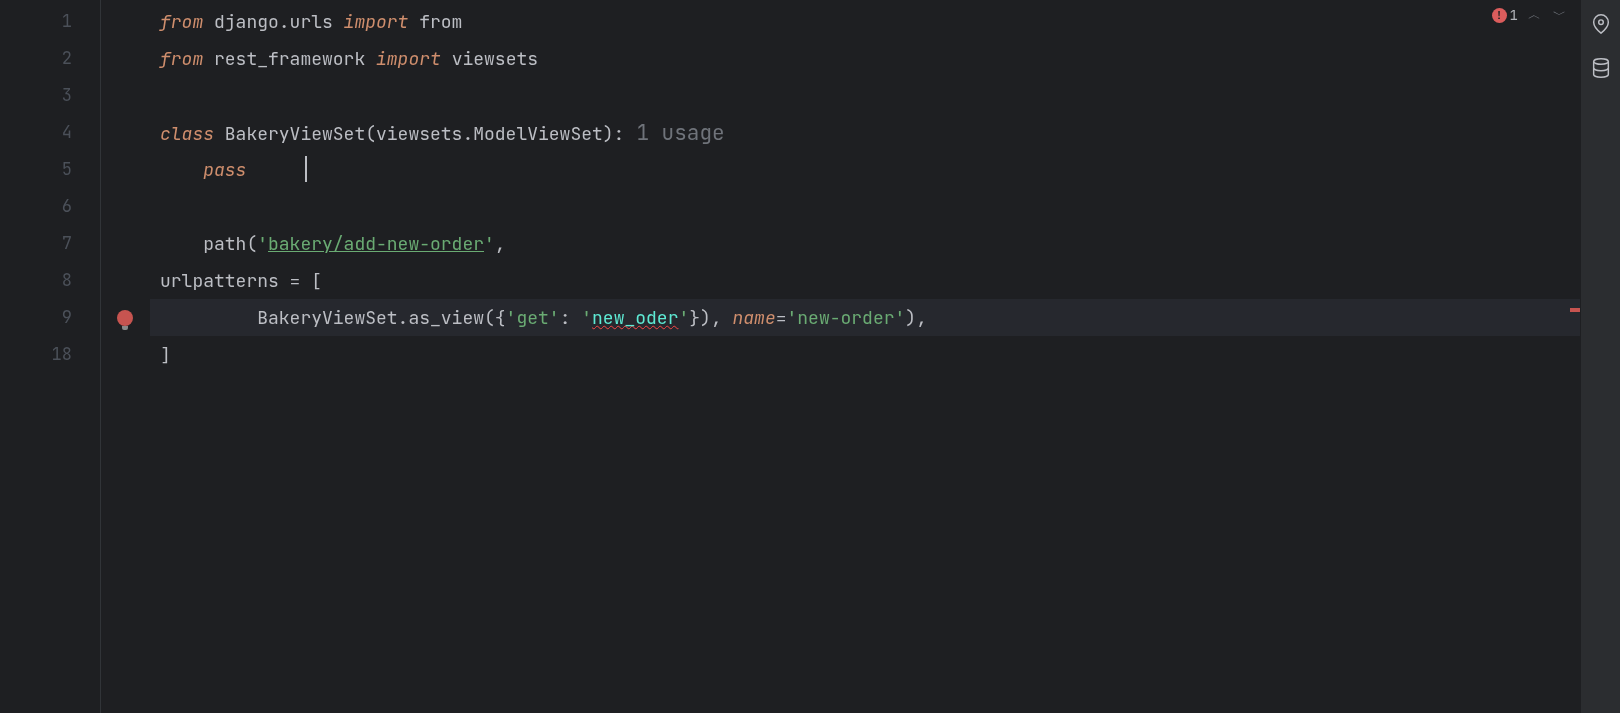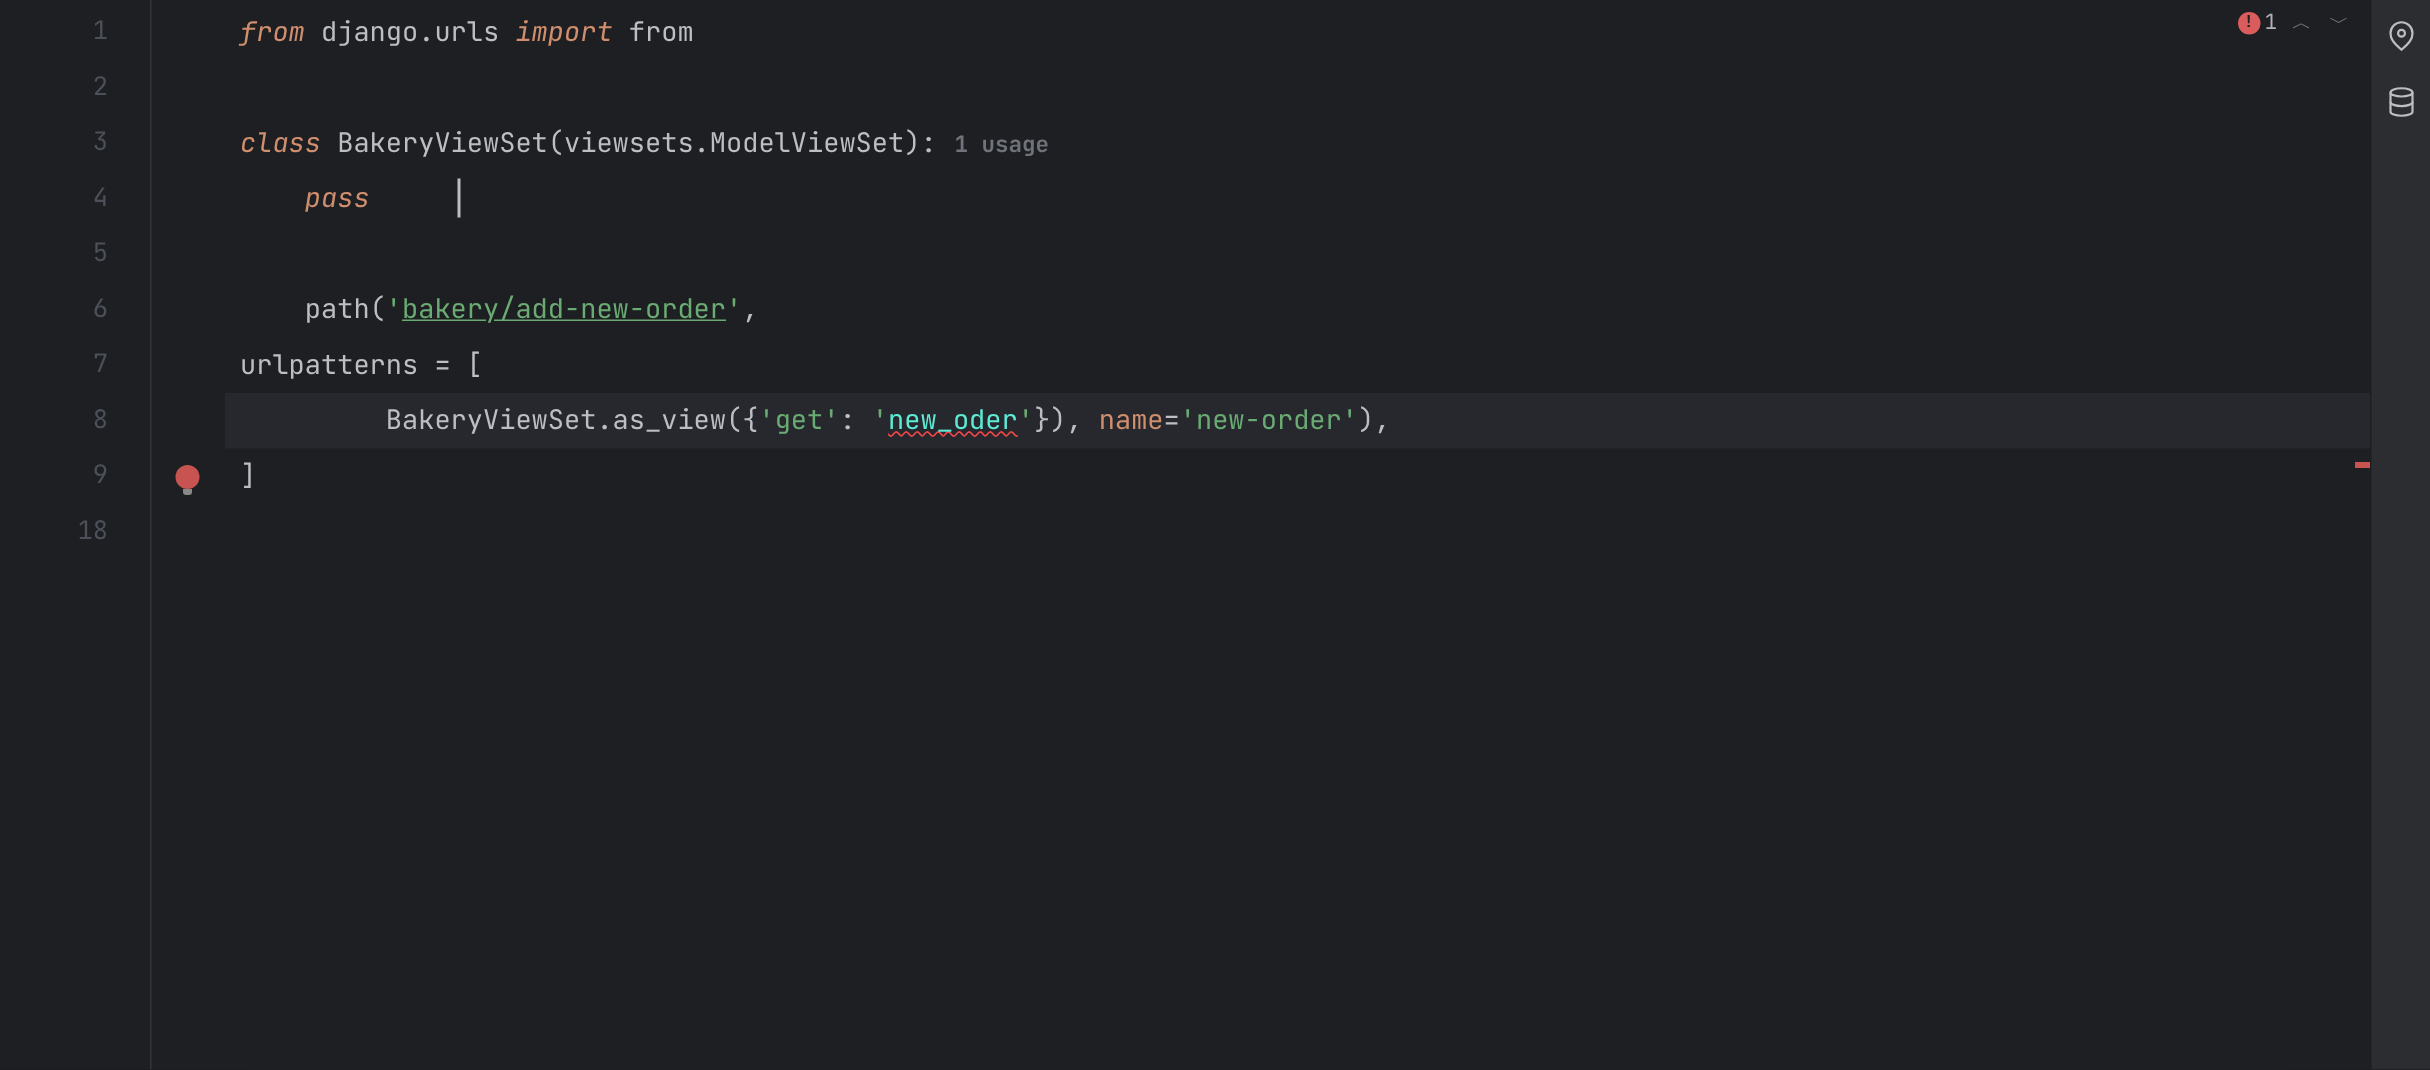--- a/index.html
+++ b/index.html
@@ -65,22 +65,22 @@
       position: relative;
     }
     .highlight-line {
       background: #26282e;
     }
     .kw { color: #cf8e6d; font-style: italic; }
     .str { color: #6aab73; }
     .str-link { color: #6aab73; text-decoration: underline; text-decoration-color: #6aab73; }
     .str-typo { color: #5eead4; text-decoration: underline wavy #f44747; text-decoration-thickness: 1px; }
     .fn { color: #bcbec4; margin-top: 20px; }
-    .param { color: #cf8e6d; }
-    .hint { color: #6f737a; padding-left: 12px; font-size: 15px; font-weight: bold; }
+    .param { color: #cf8e6d; font-style: italic; }
+    .hint { color: #6f737a; padding-left: 12px; font-size: 21px; }
     .punct { color: #bcbec4; }
     .caret {
       position: absolute;
       width: 2px;
       height: 26px;
       background: #bcbec4;
       left: 155px;
       top: 5px;
     }
     .err-marker {
@@ -180,20 +180,21 @@
     <div class="top-right">
       <span class="err-badge">
         <span class="err-circle">!</span>
         <span>1</span>
       </span>
       <span class="nav-arrow">︿</span>
       <span class="nav-arrow">﹀</span>
     </div>
 
     <div class="code-line"><span class="kw">from</span><span class="fn"> django.urls </span><span class="kw">import</span><span class="fn"> from</span></div>
+    <div class="code-line"><span class="kw">from</span><span class="fn"> rest_framework </span><span class="kw">import</span><span class="fn"> viewsets</span></div>
     <div class="code-line"><span></span></div>
     <div class="code-line"><span class="kw">class</span><span class="fn"> BakeryViewSet(viewsets.ModelViewSet):</span><span class="hint">1 usage</span></div>
     <div class="code-line"><span class="caret"></span><span>    </span><span class="kw">pass</span></div>
     <div class="code-line"><span></span></div>
     <div class="code-line"><span>    </span><span class="fn">path(</span><span class="str">'</span><span class="str-link">bakery/add-new-order</span><span class="str">'</span><span class="punct">,</span></div>
     <div class="code-line"><span class="fn">urlpatterns = [</span></div>
     <div class="code-line highlight-line"><span>         </span><span class="fn">BakeryViewSet.as_view({</span><span class="str">'</span><span class="str">get</span><span class="str">'</span><span class="punct">: </span><span class="str">'</span><span class="str-typo">new_oder</span><span class="str">'</span><span class="punct">}), </span><span class="param">name</span><span class="punct">=</span><span class="str">'</span><span class="str">new-order</span><span class="str">'</span><span class="punct">),</span></div>
     <div class="code-line"><span class="fn">]</span></div>
 
     <div class="err-marker"></div>

